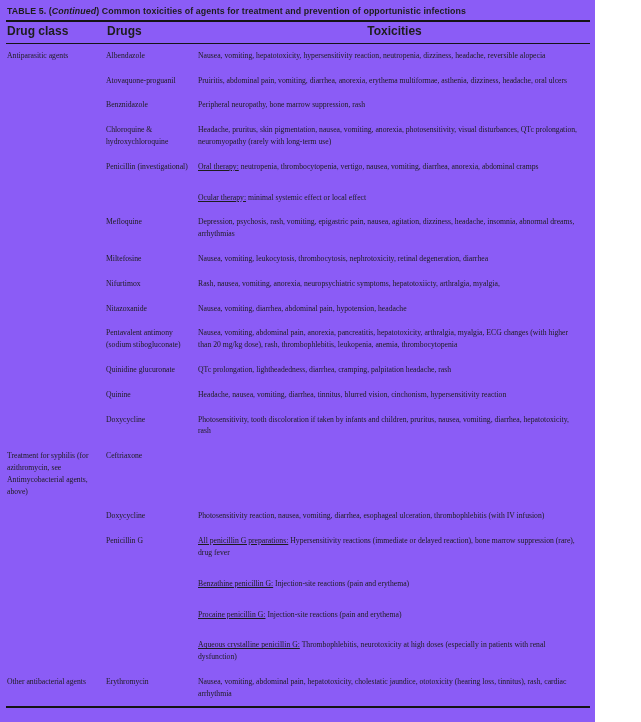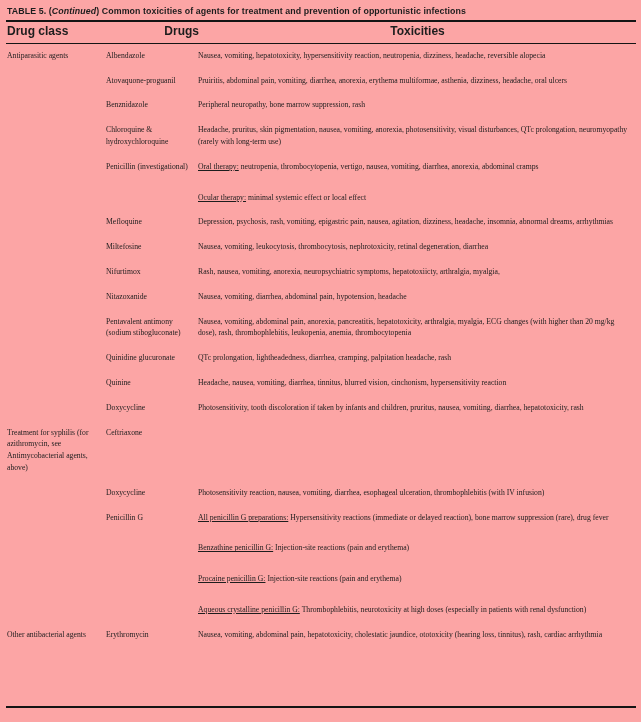--- a/index.html
+++ b/index.html
@@ -1,41 +1,41 @@
 <!DOCTYPE html>
 <html><head>
 <meta charset="utf-8">
 <style>
   * { margin:0; padding:0; box-sizing:border-box; }
   html,body { background:#ffffff; }
   .page {
     position:relative;
-    width:641px; height:722px;
-    background:#fca5a5;
+    width:595px; height:722px;
+    background:#8b5cf6;
     color:#1d1d1d;
     font-family:"Liberation Sans","DejaVu Sans",sans-serif;
     font-size:7.7px;
     line-height:11.8px;
     padding:4px 5px 0 6px;
     display:flex; flex-direction:column;
     overflow:hidden;
   }
   .title {
     font-size:8.8px; font-weight:bold; line-height:12px;
     margin:1px 0 3px 1px; letter-spacing:0.1px;
   }
   .title .cont { font-style:italic; }
   .hr { border:none; background:#141414; width:100%; flex:0 0 auto; }
   .hr.top { height:2px; }
   .hr.mid { height:1px; }
   .hr.bottom { height:2.5px; margin-bottom:14px; }
   .grid { display:grid; grid-template-columns:100px 92px 1fr; }
   .header-row { padding:4px 0 5px 1px; }
   .th { font-weight:bold; font-size:12px; }
-  .th.c2 { text-align:right; }
+  .th.c2 { text-align:left; }
   .th.c3 { text-align:center; }
   .tbody { flex:1 1 auto; padding-top:6px; overflow:hidden; }
   .row { margin-bottom:13px;font-family:Liberation Serif, serif; }
   .cell { padding-right:8px; }
   .cell.c1 { padding-left:1px; }
   .para + .para { margin-top:19px; }
   .u { text-decoration:underline; }
 </style>
 </head>
 <body>

